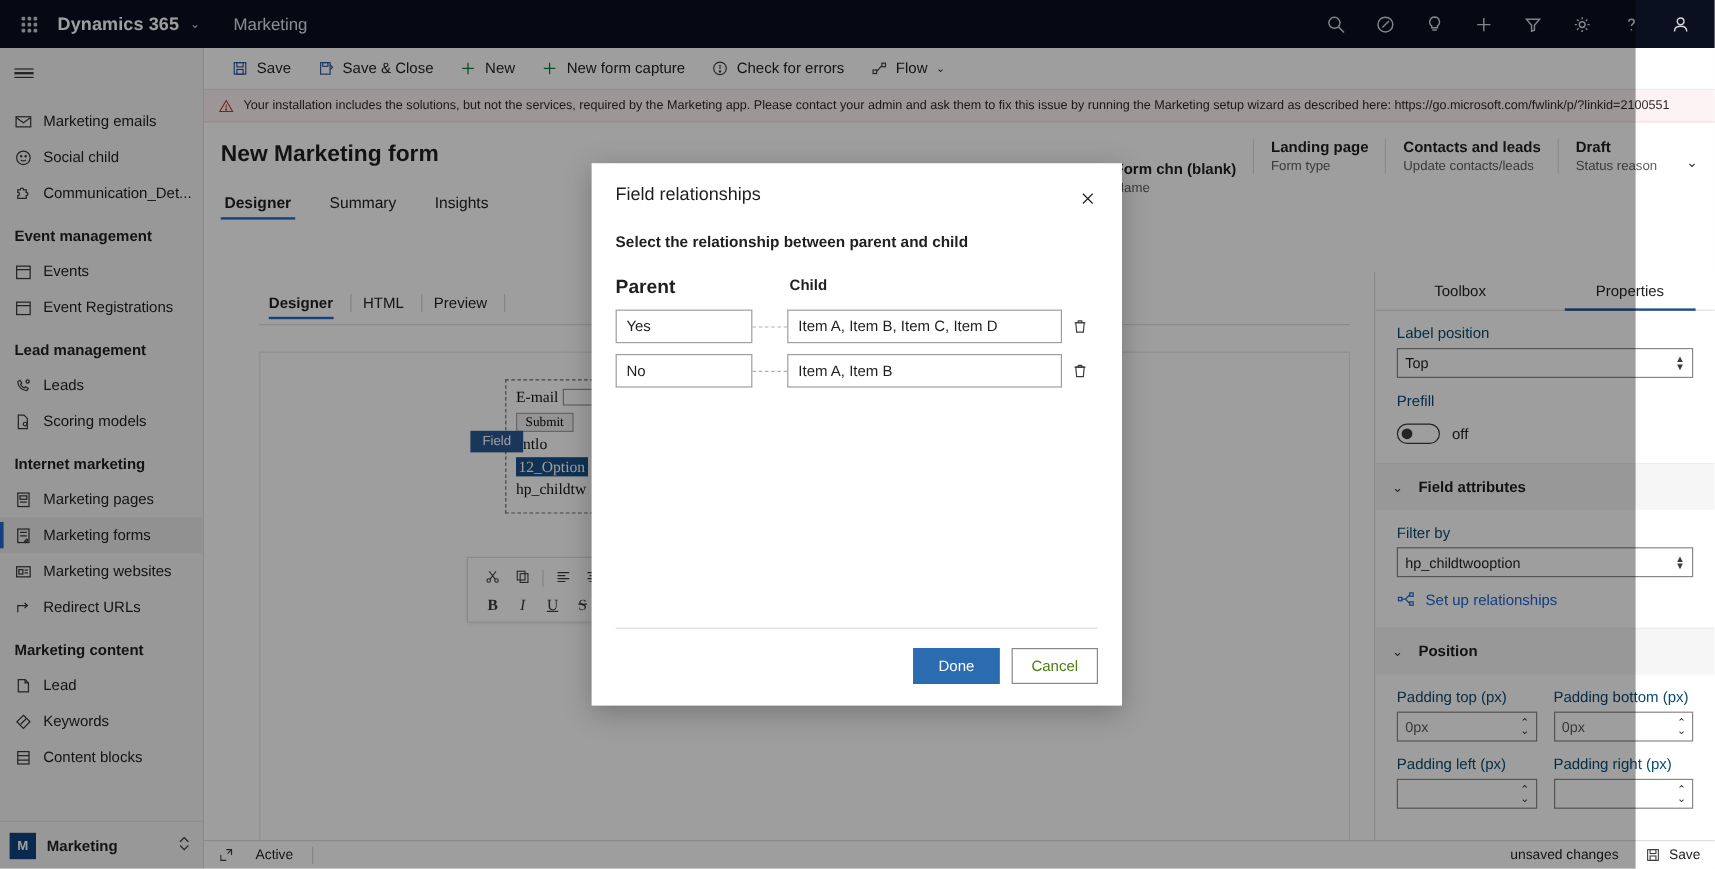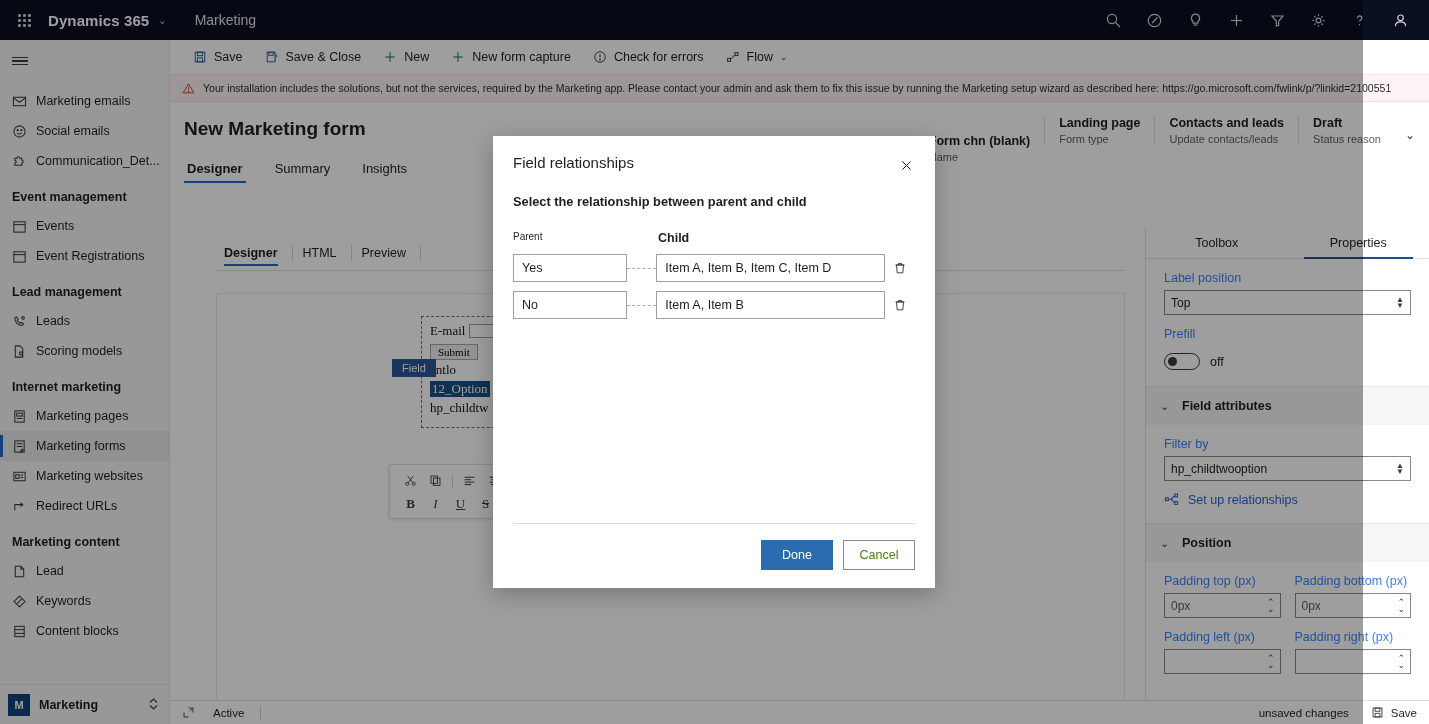--- a/index.html
+++ b/index.html
@@ -164,21 +164,21 @@
   }
   .props-tabs { display: flex; height: 32px; border-bottom: 1px solid #e1dfdd; }
   .props-tab {
     flex: 1; display: flex; align-items: center; justify-content: center;
     font-size: 12.5px; color: #201f1e; cursor: pointer; position: relative;
   }
   .props-tab.active::after {
     content: ""; position: absolute; left: 16px; right: 16px; bottom: -1px; height: 2.5px; background: #1d4f8f;
   }
   .props-body { flex: 1; padding: 0 18px; overflow: hidden; }
-  .p-label { font-size: 12.5px; color: #3b82f6; margin: 12px 0 5px 0; }
+  .p-label { font-size: 12.5px; color: #0c4a6e; margin: 12px 0 5px 0; }
   .p-select {
     width: 100%; height: 25px; border: 1px solid #8a8886; background: #fff;
     display: flex; align-items: center; padding: 0 6px; font-size: 12px; color: #201f1e;
     position: relative; cursor: pointer;
   }
   .p-spin { position: absolute; right: 6px; display: flex; flex-direction: column; line-height: 6px; font-size: 8px; color: #3b3a39; }
   .p-toggle-row { display: flex; align-items: center; margin-top: 12px; }
   .toggle {
     width: 36px; height: 17px; border: 1px solid #3b3a39; border-radius: 10px;
     background: #fff; position: relative; cursor: pointer;
@@ -226,21 +226,21 @@
   }
   .dlg-head { display: flex; align-items: flex-start; padding: 18px 18px 0 20px; }
   .dlg-title { font-size: 15px; color: #201f1e; }
   .dlg-close {
     margin-left: auto; width: 22px; height: 22px; display: flex; align-items: center;
     justify-content: center; cursor: pointer; color: #201f1e; font-size: 14px;
   }
   .dlg-sub { font-size: 12.8px; font-weight: bold; color: #201f1e; padding: 18px 20px 0 20px; }
   .dlg-body { flex: 1; padding: 0 20px; }
   .rel-head { display: flex; margin-top: 22px; }
-  .rel-h-parent { width: 115px; font-size: 10px; font-weight: normal; color: #201f1e; }
+  .rel-h-parent { width: 115px; font-size: 16px; font-weight: bold; color: #201f1e; }
   .rel-h-child { font-size: 12.5px; font-weight: bold; color: #201f1e; margin-left: 30px; }
   .rel-row { display: flex; align-items: center; margin-top: 9px; }
   .rel-input {
     height: 28px; border: 1px solid #a19f9d; background: #fff; display: flex; align-items: center;
     padding: 0 8px; font-size: 12.5px; color: #201f1e; cursor: text;
   }
   .rel-parent { width: 115px; }
   .rel-conn { width: 30px; height: 1px; border-top: 1px dashed #b3b0ad; }
   .rel-child { width: 232px; }
   .rel-del { width: 30px; display: flex; align-items: center; justify-content: center; cursor: pointer; color: #3b3a39; }
@@ -347,21 +347,21 @@
       </div>
       <div class="nav-item">
         <span class="nav-ico">
           <svg width="15" height="15" viewBox="0 0 16 16" fill="none" stroke="currentColor" stroke-width="1.1">
               <circle cx="8" cy="8" r="6"></circle>
               <circle cx="6" cy="6.6" r="0.6" fill="currentColor"></circle>
               <circle cx="10" cy="6.6" r="0.6" fill="currentColor"></circle>
               <path d="M5.6 9.8c1.3 1.3 3.5 1.3 4.8 0"></path>
             </svg>
         </span>
-        <span class="nav-label">Social emails</span>
+        <span class="nav-label">Social child</span>
       </div>
       <div class="nav-item">
         <span class="nav-ico">
           <svg width="15" height="15" viewBox="0 0 16 16" fill="none" stroke="currentColor" stroke-width="1.1">
               <path d="M3 4.5h2.2a1.5 1.5 0 1 1 3 0H10.5v2.2a1.5 1.5 0 1 1 0 3V12H3V9.7a1.5 1.5 0 1 0 0-3z"></path>
             </svg>
         </span>
         <span class="nav-label">Communication_Det...</span>
       </div>
 

